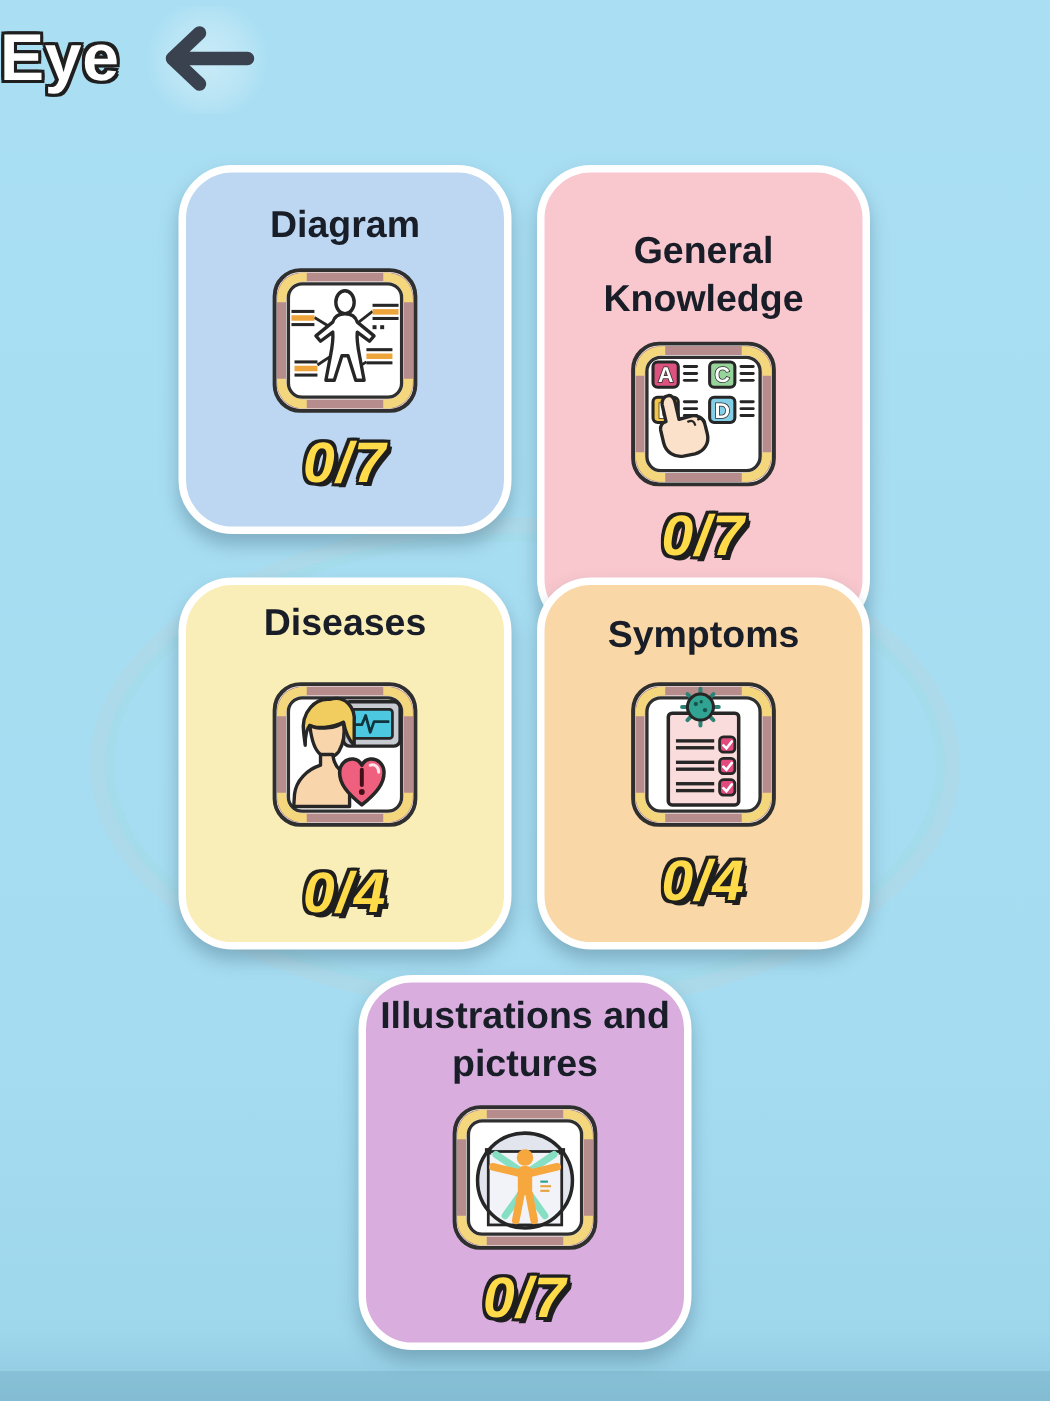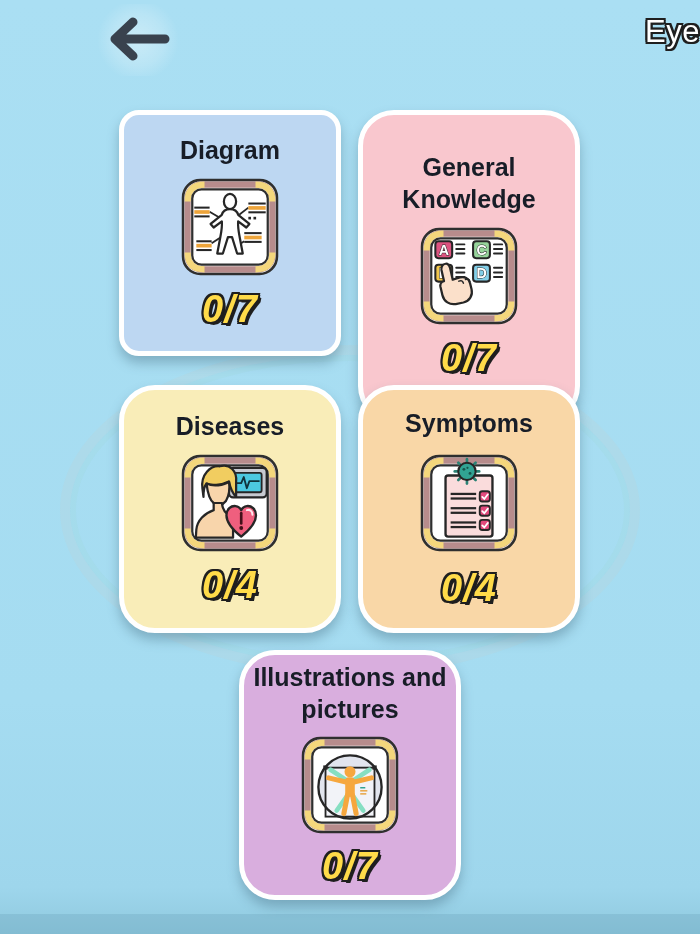--- a/index.html
+++ b/index.html
@@ -21,40 +21,40 @@
   }
   
   .back-btn {
     position:absolute; left:92px; top:4px; width:92px; height:72px;
     border:none; cursor:pointer;
     background: radial-gradient(circle at 50% 50%, rgba(255,255,255,0.38) 0%, rgba(255,255,255,0.18) 45%, rgba(255,255,255,0) 70%);
     display:flex; align-items:center; justify-content:center;
   }
   .page-title {
     position:absolute; left:0; top:14px; width:100%;
-    text-align:right; font-size:31px; font-weight:normal; color:#ffffff;
+    text-align:left; font-size:44px; font-weight:bold; color:#ffffff;
     letter-spacing:0.5px;
   }
   .outline {
     text-shadow:
       -2px -2px 0 #1f1f1f, 0 -2px 0 #1f1f1f, 2px -2px 0 #1f1f1f,
       -2px 0 0 #1f1f1f, 2px 0 0 #1f1f1f,
       -2px 2px 0 #1f1f1f, 0 2px 0 #1f1f1f, 2px 2px 0 #1f1f1f;
   }
   
   .card {
     position:absolute;
     border:5px solid #ffffff; border-radius:36px;
     box-shadow: 0 7px 12px rgba(68,104,124,0.40);
     display:flex; flex-direction:column; align-items:center; justify-content:center;
     gap:9px; padding:10px 8px; cursor:pointer;
   }
-  .card-1 { left:119px; top:110px; width:222px; height:246px;border-radius:20px; }
+  .card-1 { left:119px; top:110px; width:222px; height:246px; }
   .card-2 { left:358px; top:110px; width:222px; height:312px; }
-  .card-3 { left:119px; top:385px; width:222px; height:248px; }
+  .card-3 { left:119px; top:385px; width:222px; height:248px;justify-content:space-between; }
   .card-4 { left:358px; top:385px; width:222px; height:248px; }
   .card-5 { left:239px; top:650px; width:222px; height:250px; }
   .card-title {
     font-size:25px; font-weight:bold; color:#181d27;
     text-align:center; line-height:1.25;
   }
   .icon-wrap { width:102px; height:104px; }
   .icon-wrap svg { width:100%; height:100%; display:block; }
   .card-score {
     font-size:38px; font-weight:bold; font-style:italic;

